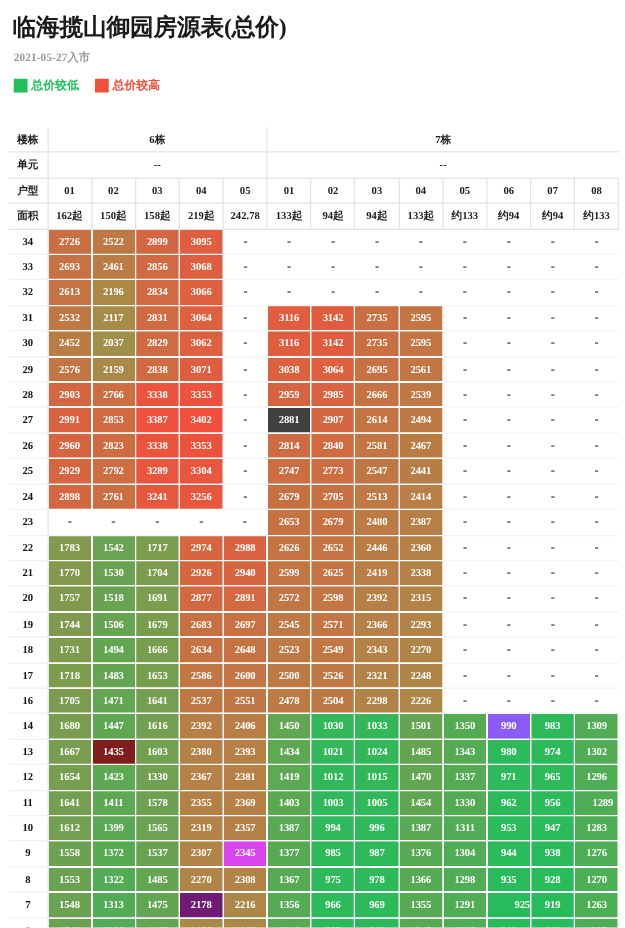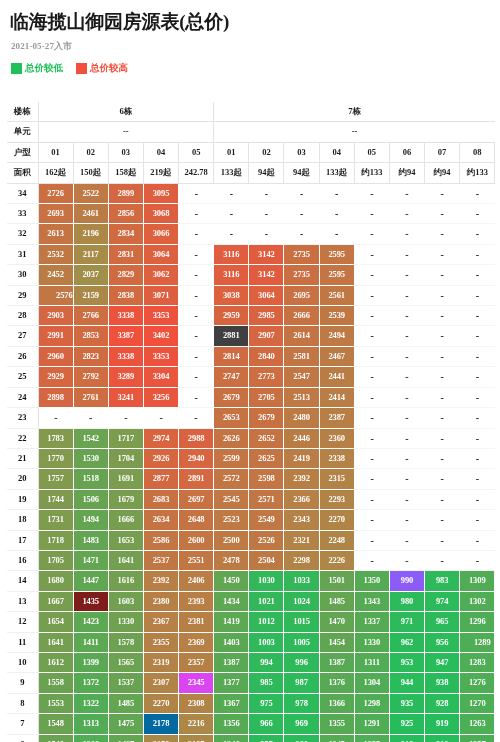--- a/index.html
+++ b/index.html
@@ -251,21 +251,21 @@
           <td class="cell" style="background: rgb(225, 92, 62);">3142</td>
           <td class="cell" style="background: rgb(202, 111, 66);">2735</td>
           <td class="cell" style="background: rgb(195, 117, 68);">2595</td>
           <td class="cell empty">-</td>
           <td class="cell empty">-</td>
           <td class="cell empty">-</td>
           <td class="cell empty">-</td>
         </tr>
         <tr>
           <td class="rowhead">29</td>
-          <td class="cell" style="background: rgb(193, 118, 68); text-align: right;">2576</td>
+          <td class="cell" style="background: rgb(193, 118, 68);">2576</td>
           <td class="cell" style="background: rgb(170, 137, 72);">2159</td>
           <td class="cell" style="background: rgb(208, 106, 65);">2838</td>
           <td class="cell" style="background: rgb(221, 95, 63);">3071</td>
           <td class="cell empty">-</td>
           <td class="cell" style="background: rgb(219, 97, 63);">3038</td>
           <td class="cell" style="background: rgb(221, 96, 63);">3064</td>
           <td class="cell" style="background: rgb(200, 113, 67);">2695</td>
           <td class="cell" style="background: rgb(193, 119, 68);">2561</td>
           <td class="cell empty">-</td>
           <td class="cell empty">-</td>
@@ -590,28 +590,28 @@
           <td class="cell" style="background: rgb(79, 173, 85);">1298</td>
           <td class="cell" style="background: rgb(41, 187, 91);">935</td>
           <td class="cell" style="background: rgb(40, 188, 91);">928</td>
           <td class="cell" style="background: rgb(76, 174, 85);">1270</td>
         </tr>
         <tr>
           <td class="rowhead">7</td>
           <td class="cell" style="background: rgb(106, 162, 81);">1548</td>
           <td class="cell" style="background: rgb(81, 172, 85);">1313</td>
           <td class="cell" style="background: rgb(98, 165, 82);">1475</td>
-          <td class="cell" style="background: #0369a1;">2178</td>
+          <td class="cell" style="background: #701a75;">2178</td>
           <td class="cell" style="background: rgb(173, 135, 71);">2216</td>
           <td class="cell" style="background: rgb(86, 170, 84);">1356</td>
           <td class="cell" style="background: rgb(44, 186, 90);">966</td>
           <td class="cell" style="background: rgb(44, 186, 90);">969</td>
           <td class="cell" style="background: rgb(86, 170, 84);">1355</td>
           <td class="cell" style="background: rgb(79, 173, 85);">1291</td>
-          <td class="cell" style="background: rgb(39, 188, 91);">925</td>
+          <td class="cell" style="background: rgb(39, 188, 91); text-align: right;">925</td>
           <td class="cell" style="background: rgb(39, 188, 91);">919</td>
           <td class="cell" style="background: rgb(76, 174, 85);">1263</td>
         </tr>
         <tr>
           <td class="rowhead">6</td>
           <td class="cell" style="background: rgb(105, 163, 81);">1540</td>
           <td class="cell" style="background: rgb(80, 172, 85);">1306</td>
           <td class="cell" style="background: rgb(98, 166, 82);">1467</td>
           <td class="cell" style="background: rgb(170, 137, 72);">2159</td>
           <td class="cell" style="background: rgb(172, 136, 71);">2197</td>

